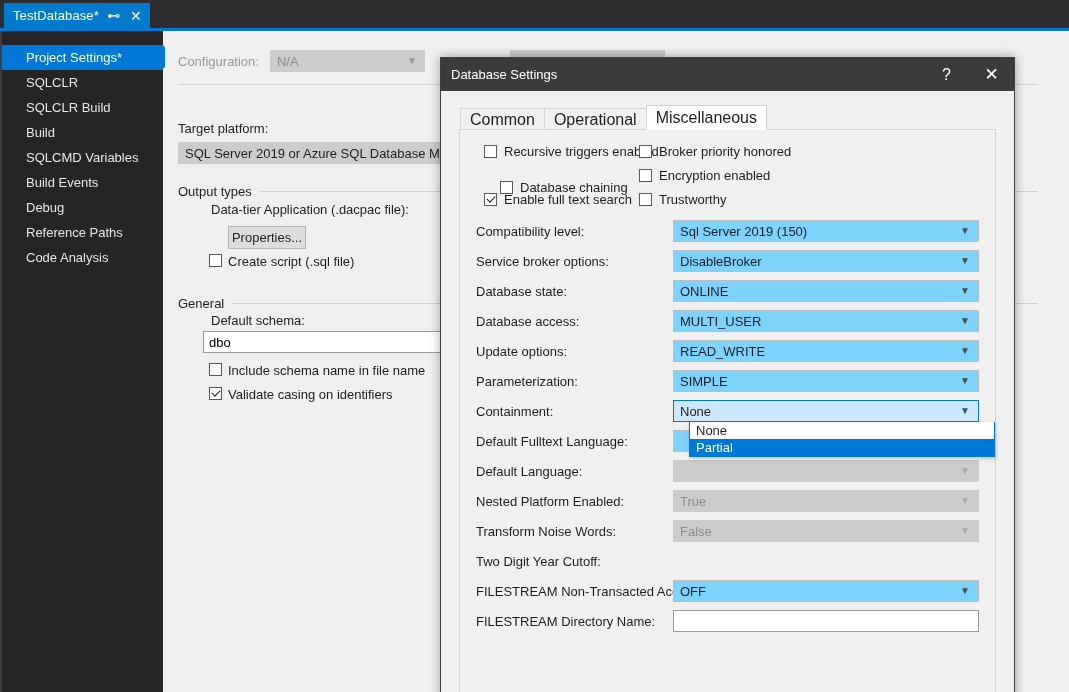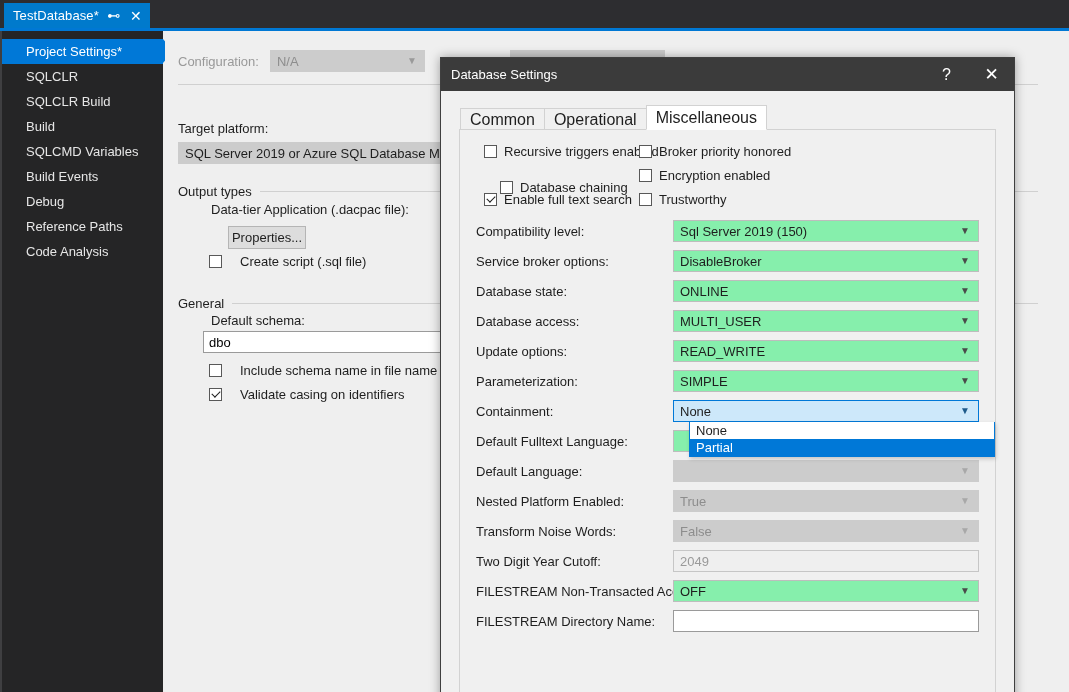--- a/index.html
+++ b/index.html
@@ -65,21 +65,21 @@
   }
   .side-item.selected::after {
     content: "";
     position: absolute;
     right: -10px; top: 0;
     width: 0; height: 0;
     border-top: 12.5px solid transparent;
     border-bottom: 12.5px solid transparent;
     border-left: 10px solid #0078d7;
   }
-  .side-item:first-child { margin-top: 8px; }
+  .side-item:first-child { margin-top: 14px; }
   .side-list .side-item + .side-item { margin-top: 0; }
 
   
   .main {
     position: absolute; left: 165px; top: 31px;
     width: 904px; height: 661px;
     background: #efefef;
     color: #1e1e1e;
   }
   .row-config {
@@ -123,21 +123,21 @@
   }
   .group-hdr .gline { height: 1px; background: #d0d0d0; }
   .btn-props {
     position: absolute; left: 63px; top: 195px;
     width: 78px; height: 23px;
     background: #dddddd; border: 1px solid #b5b5b5;
     font-size: 13px; color: #1e1e1e;
     display: flex; align-items: center; justify-content: center;
   }
   .cbrow {
-    position: absolute; display: flex; align-items: center; gap: 18px;
+    position: absolute; display: flex; align-items: flex-start; gap: 6px;
     font-size: 13px; color: #1e1e1e;
   }
   .cbox {
     width: 13px; height: 13px; background: #ffffff;
     border: 1px solid #585858;
     display: inline-flex; align-items: center; justify-content: center;
     flex: 0 0 auto;
   }
   .cbox.checked::before {
     content: "";
@@ -236,21 +236,21 @@
     white-space: nowrap;
   }
   .fctl {
     width: 306px; height: 22px;
     display: flex; align-items: center;
     font-size: 13px;
     padding-left: 6px;
     justify-content: space-between;
   }
   .fctl.combo {
-    background: #86efac; border: 1px solid #bdbdbd; color: #1e1e1e;
+    background: #7dd3fc; border: 1px solid #bdbdbd; color: #1e1e1e;
   }
   .fctl.combo.disabled {
     background: #cccccc; border: 1px solid #cccccc; color: #8d8d8d;
   }
   .fctl.text {
     background: #ffffff; border: 1px solid #9a9a9a; color: #1e1e1e;
   }
   .fctl.text.disabled {
     background: #efefef; border: 1px solid #c6c6c6; color: #9a9a9a;
   }
@@ -508,23 +508,20 @@
             </div>
             <div class="frow">
               <div class="flabel">Transform Noise Words:</div>
               <div class="fctl combo disabled">
                 <span>False</span>
                 <span class="chev dim">▼</span>
               </div>
             </div>
             <div class="frow">
               <div class="flabel">Two Digit Year Cutoff:</div>
-              <div class="fctl text disabled">
-                <span>2049</span>
-              </div>
             </div>
             <div class="frow">
               <div class="flabel">FILESTREAM Non-Transacted Access:</div>
               <div class="fctl combo">
                 <span>OFF</span>
                 <span class="chev">▼</span>
               </div>
             </div>
             <div class="frow">
               <div class="flabel">FILESTREAM Directory Name:</div>

